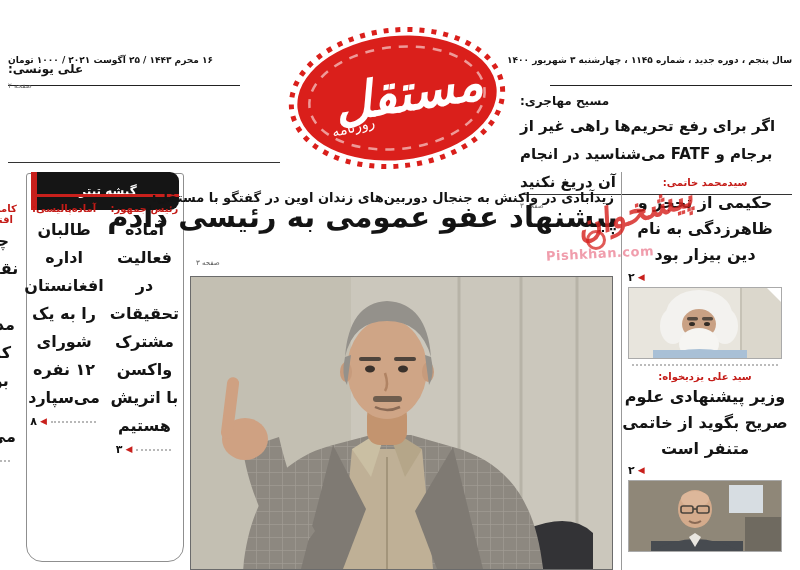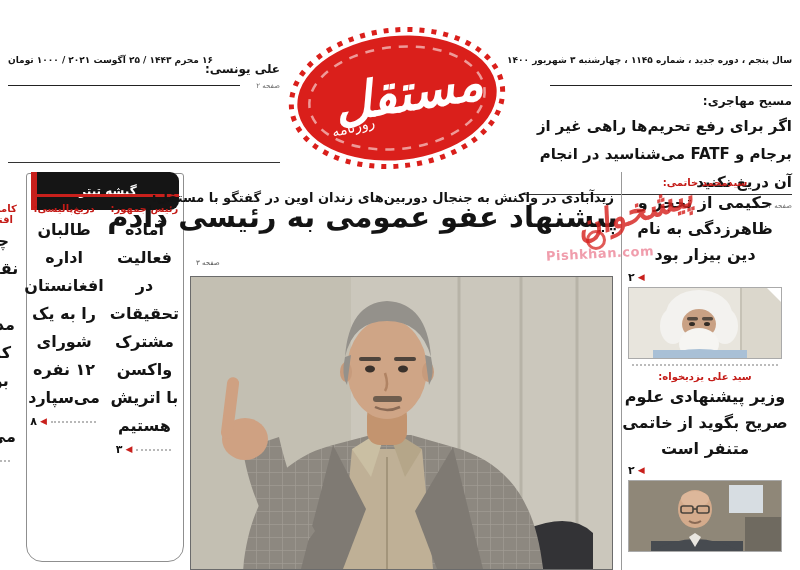--- a/index.html
+++ b/index.html
@@ -5,21 +5,21 @@
   html,body{margin:0;padding:0;background:#e8e8e8;}
   .page{position:relative;width:800px;height:570px;background:#ffffff;overflow:hidden;
         direction:rtl;font-family:"DejaVu Sans",sans-serif;color:#141414;margin:0 auto;}
   
   .hdr-line{position:absolute;top:55px;text-align:left;font-size:9px;font-weight:bold;
             border-bottom:1.5px solid #222;padding-bottom:20px;white-space:nowrap;}
   .hdr-left{left:8px;width:232px;}
   .hdr-right{right:8px;width:242px;}
   .logo{position:absolute;top:26px;left:287px;width:220px;height:144px;}
   
-  .top-article{position:absolute;top:62px;width:272px;text-align:right;
+  .top-article{position:absolute;top:62px;width:272px;text-align:left;
                border-bottom:1.5px solid #333;padding-bottom:4px;height:96px;cursor:pointer;}
   .ta-left{left:8px;}
   .ta-right{right:8px;margin-top:32px;}
   .top-article .kicker{font-size:12px;font-weight:bold;margin-bottom:5px;}
   .top-article .hl{font-size:15px;font-weight:bold;line-height:1.85;}
   .pg-tiny{font-size:7px;color:#666;margin-top:6px;}
   
   .kiosk-box{position:absolute;left:26px;top:173px;width:158px;height:389px;
              border:1.5px solid #8f8f8f;border-radius:3px 3px 16px 16px;box-sizing:border-box;}
   .kiosk-title{position:absolute;left:31px;top:172px;width:148px;height:38px;display:flex;direction:ltr;}
@@ -105,21 +105,21 @@
     <div class="k-item">
       <div class="kk">رئیس جمهور:</div>
       <div class="hh">آماده فعالیت در تحقیقات مشترک واکسن با اتریش هستیم</div>
       <div class="sep-row">
         <span class="num">۳</span>
         <span class="mark">◀</span>
         <span class="dash"></span>
       </div>
     </div>
     <div class="k-item">
-      <div class="kk">دریغ‌پالیسی:</div>
+      <div class="kk">آماده‌پالیسی:</div>
       <div class="hh">طالبان اداره افغانستان را به یک شورای ۱۲ نفره می‌سپارد</div>
       <div class="sep-row">
         <span class="num">۸</span>
         <span class="mark">◀</span>
         <span class="dash"></span>
       </div>
     </div>
     <div class="k-item">
       <div class="kk">کامران ندری اقتصاددان:</div>
       <div class="hh">چالش نقدینگی با مدیریت کسری بودجه حل می‌شود</div>

